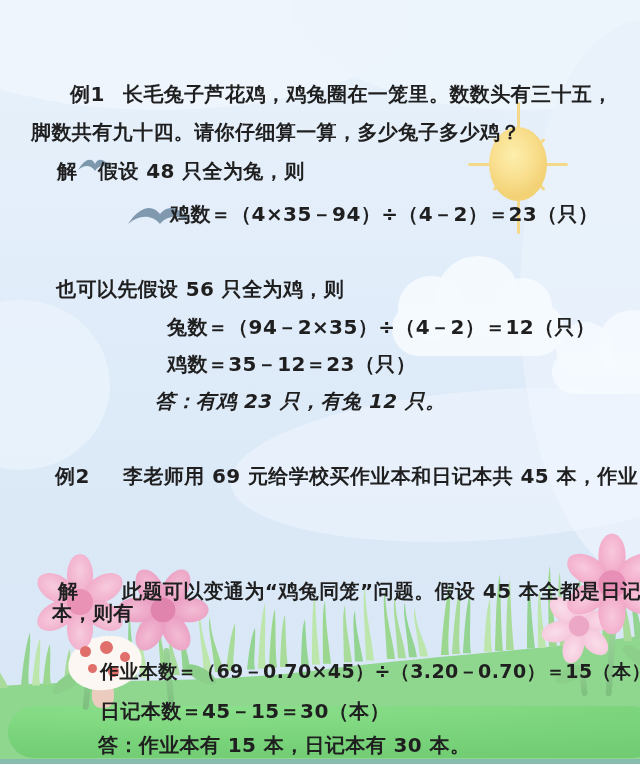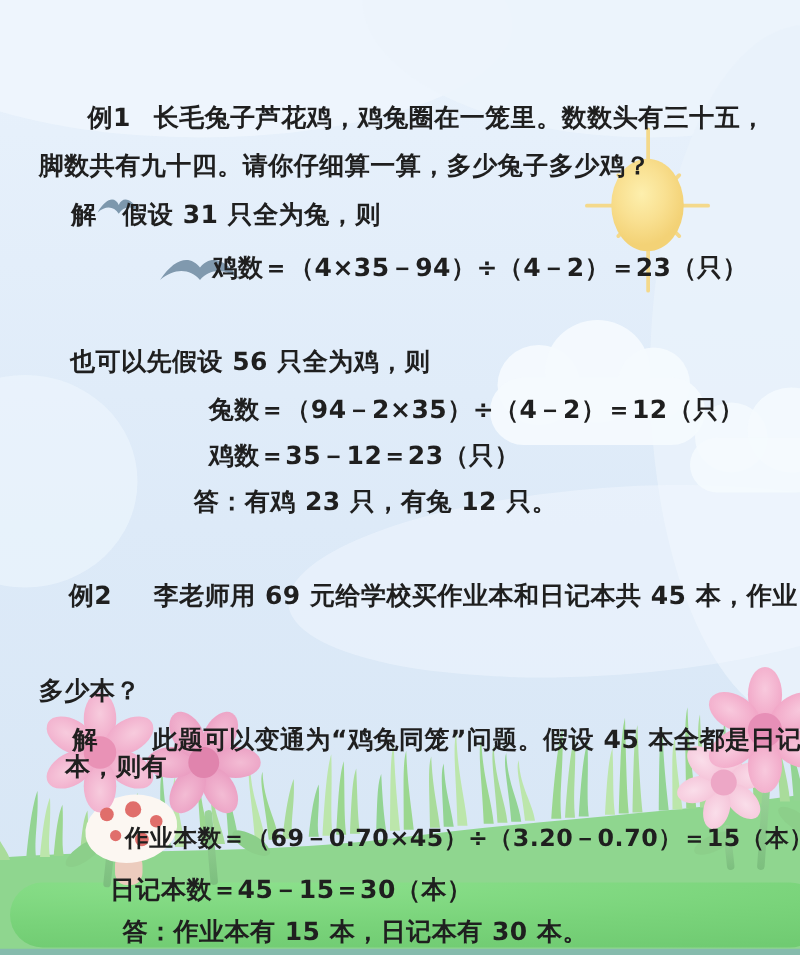--- a/index.html
+++ b/index.html
@@ -193,30 +193,29 @@
       <div class="petal" style="--a:180deg"></div>
     <div class="petal" style="--a:240deg"></div>
       <div class="petal" style="--a:300deg"></div>
     <div class="fcenter"></div>
   </div>
 
   <div class="tl" style="left:70px; top:82px;">例1</div>
   <div class="tl" style="left:31px; top:120px;">脚数共有九十四。请你仔细算一算，多少兔子多少鸡？</div>
   <div class="tl" style="left:123px; top:82px;">长毛兔子芦花鸡，鸡兔圈在一笼里。数数头有三十五，</div>
   <div class="tl" style="left:57px; top:159px;">解</div>
-  <div class="tl" style="left:98px; top:159px;">假设 31 只全为兔，则</div>
+  <div class="tl" style="left:98px; top:159px;">假设 48 只全为兔，则</div>
   <div class="tl" style="left:170px; top:202px;">鸡数＝（4×35－94）÷（4－2）＝23（只）</div>
   <div class="tl" style="left:56px; top:277px;">也可以先假设 56 只全为鸡，则</div>
   <div class="tl" style="left:167px; top:315px;">兔数＝（94－2×35）÷（4－2）＝12（只）</div>
   <div class="tl" style="left:167px; top:352px;">鸡数＝35－12＝23（只）</div>
-  <div class="tl" style="left:155px; top:389px;">答：有鸡 23 只，有兔 12 只。</div>
+  <div class="tl" style="left:155px; top:389px;font-style:italic;">答：有鸡 23 只，有兔 12 只。</div>
 
   <div class="tl" style="left:55px; top:464px;">例2</div>
   <div class="tl" style="left:123px; top:464px;">李老师用 69 元给学校买作业本和日记本共 45 本，作业</div>
-  <div class="tl" style="left:31px; top:540px;">多少本？</div>
   <div class="tl" style="left:58px; top:579px;">解</div>
   <div class="tl" style="left:104px; top:579px;margin-left:18px;">此题可以变通为“鸡兔同笼”问题。假设 45 本全都是日记</div>
   <div class="tl" style="left:52px; top:601px;">本，则有</div>
   <div class="tl" style="left:100px; top:659px; font-size:19px;">作业本数＝（69－0.70×45）÷（3.20－0.70）＝15（本）</div>
-  <div class="tl" style="left:88px; top:699px;">日记本数＝45－15＝30（本）</div>
+  <div class="tl" style="left:100px; top:699px;">日记本数＝45－15＝30（本）</div>
   <div class="tl" style="left:98px; top:733px;">答：作业本有 15 本，日记本有 30 本。</div>
 
 </div>
 
 </body></html>

